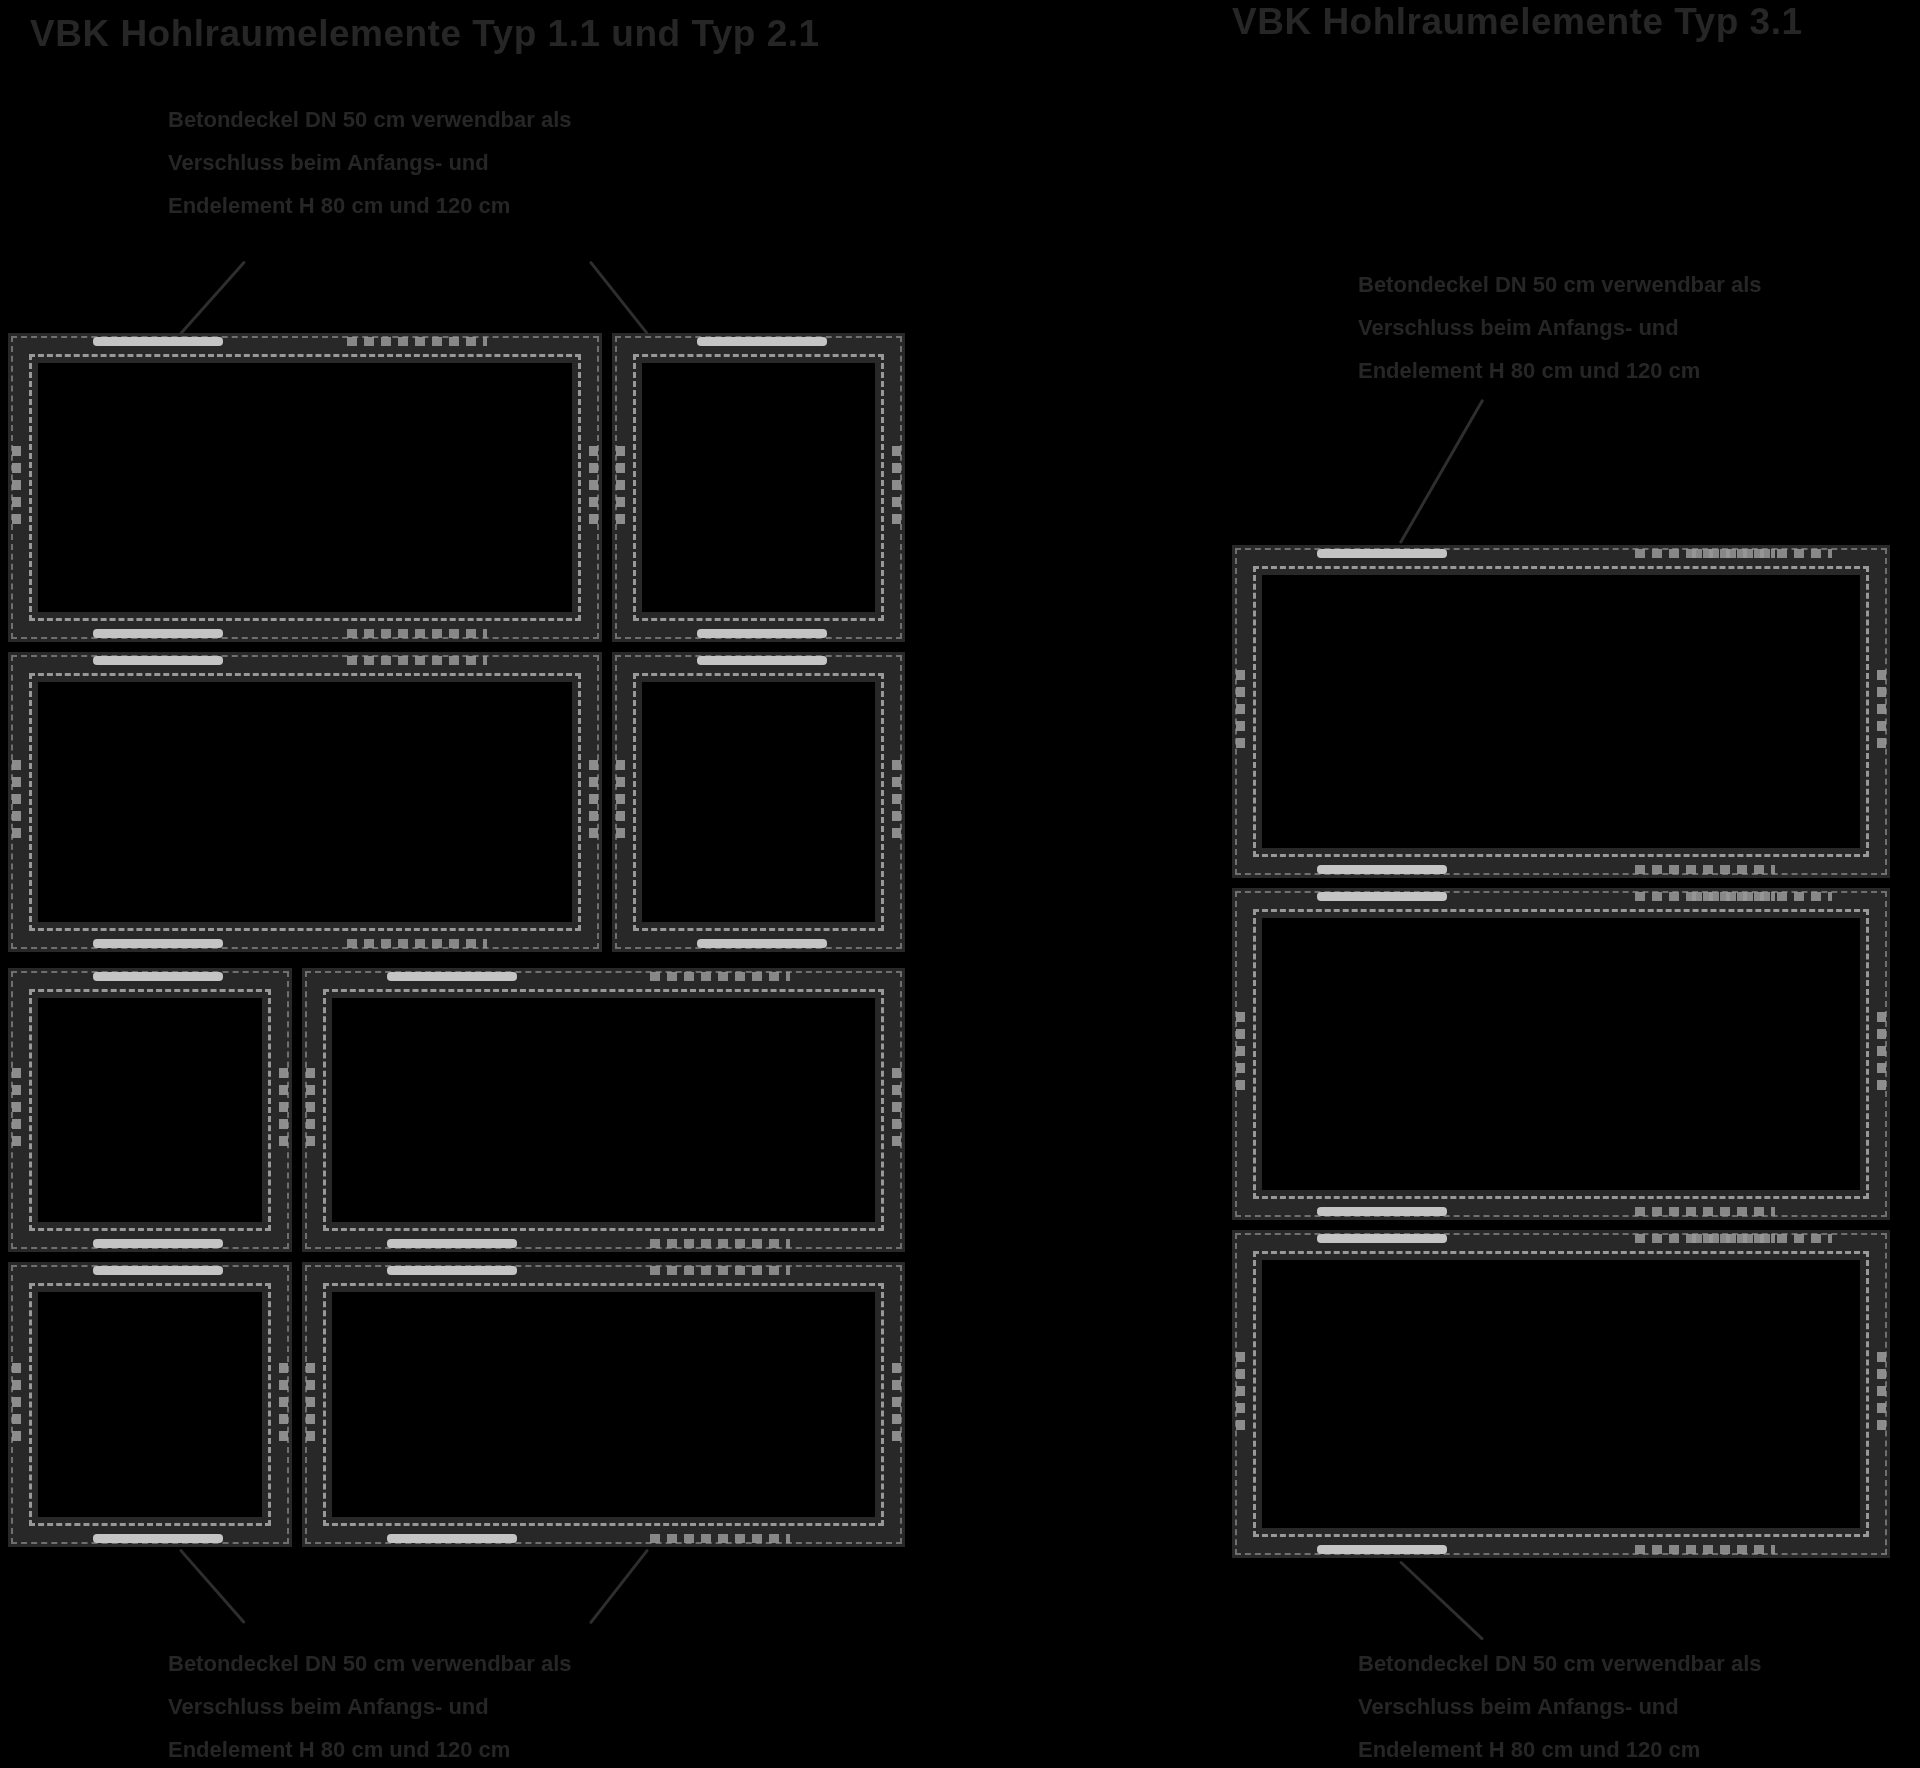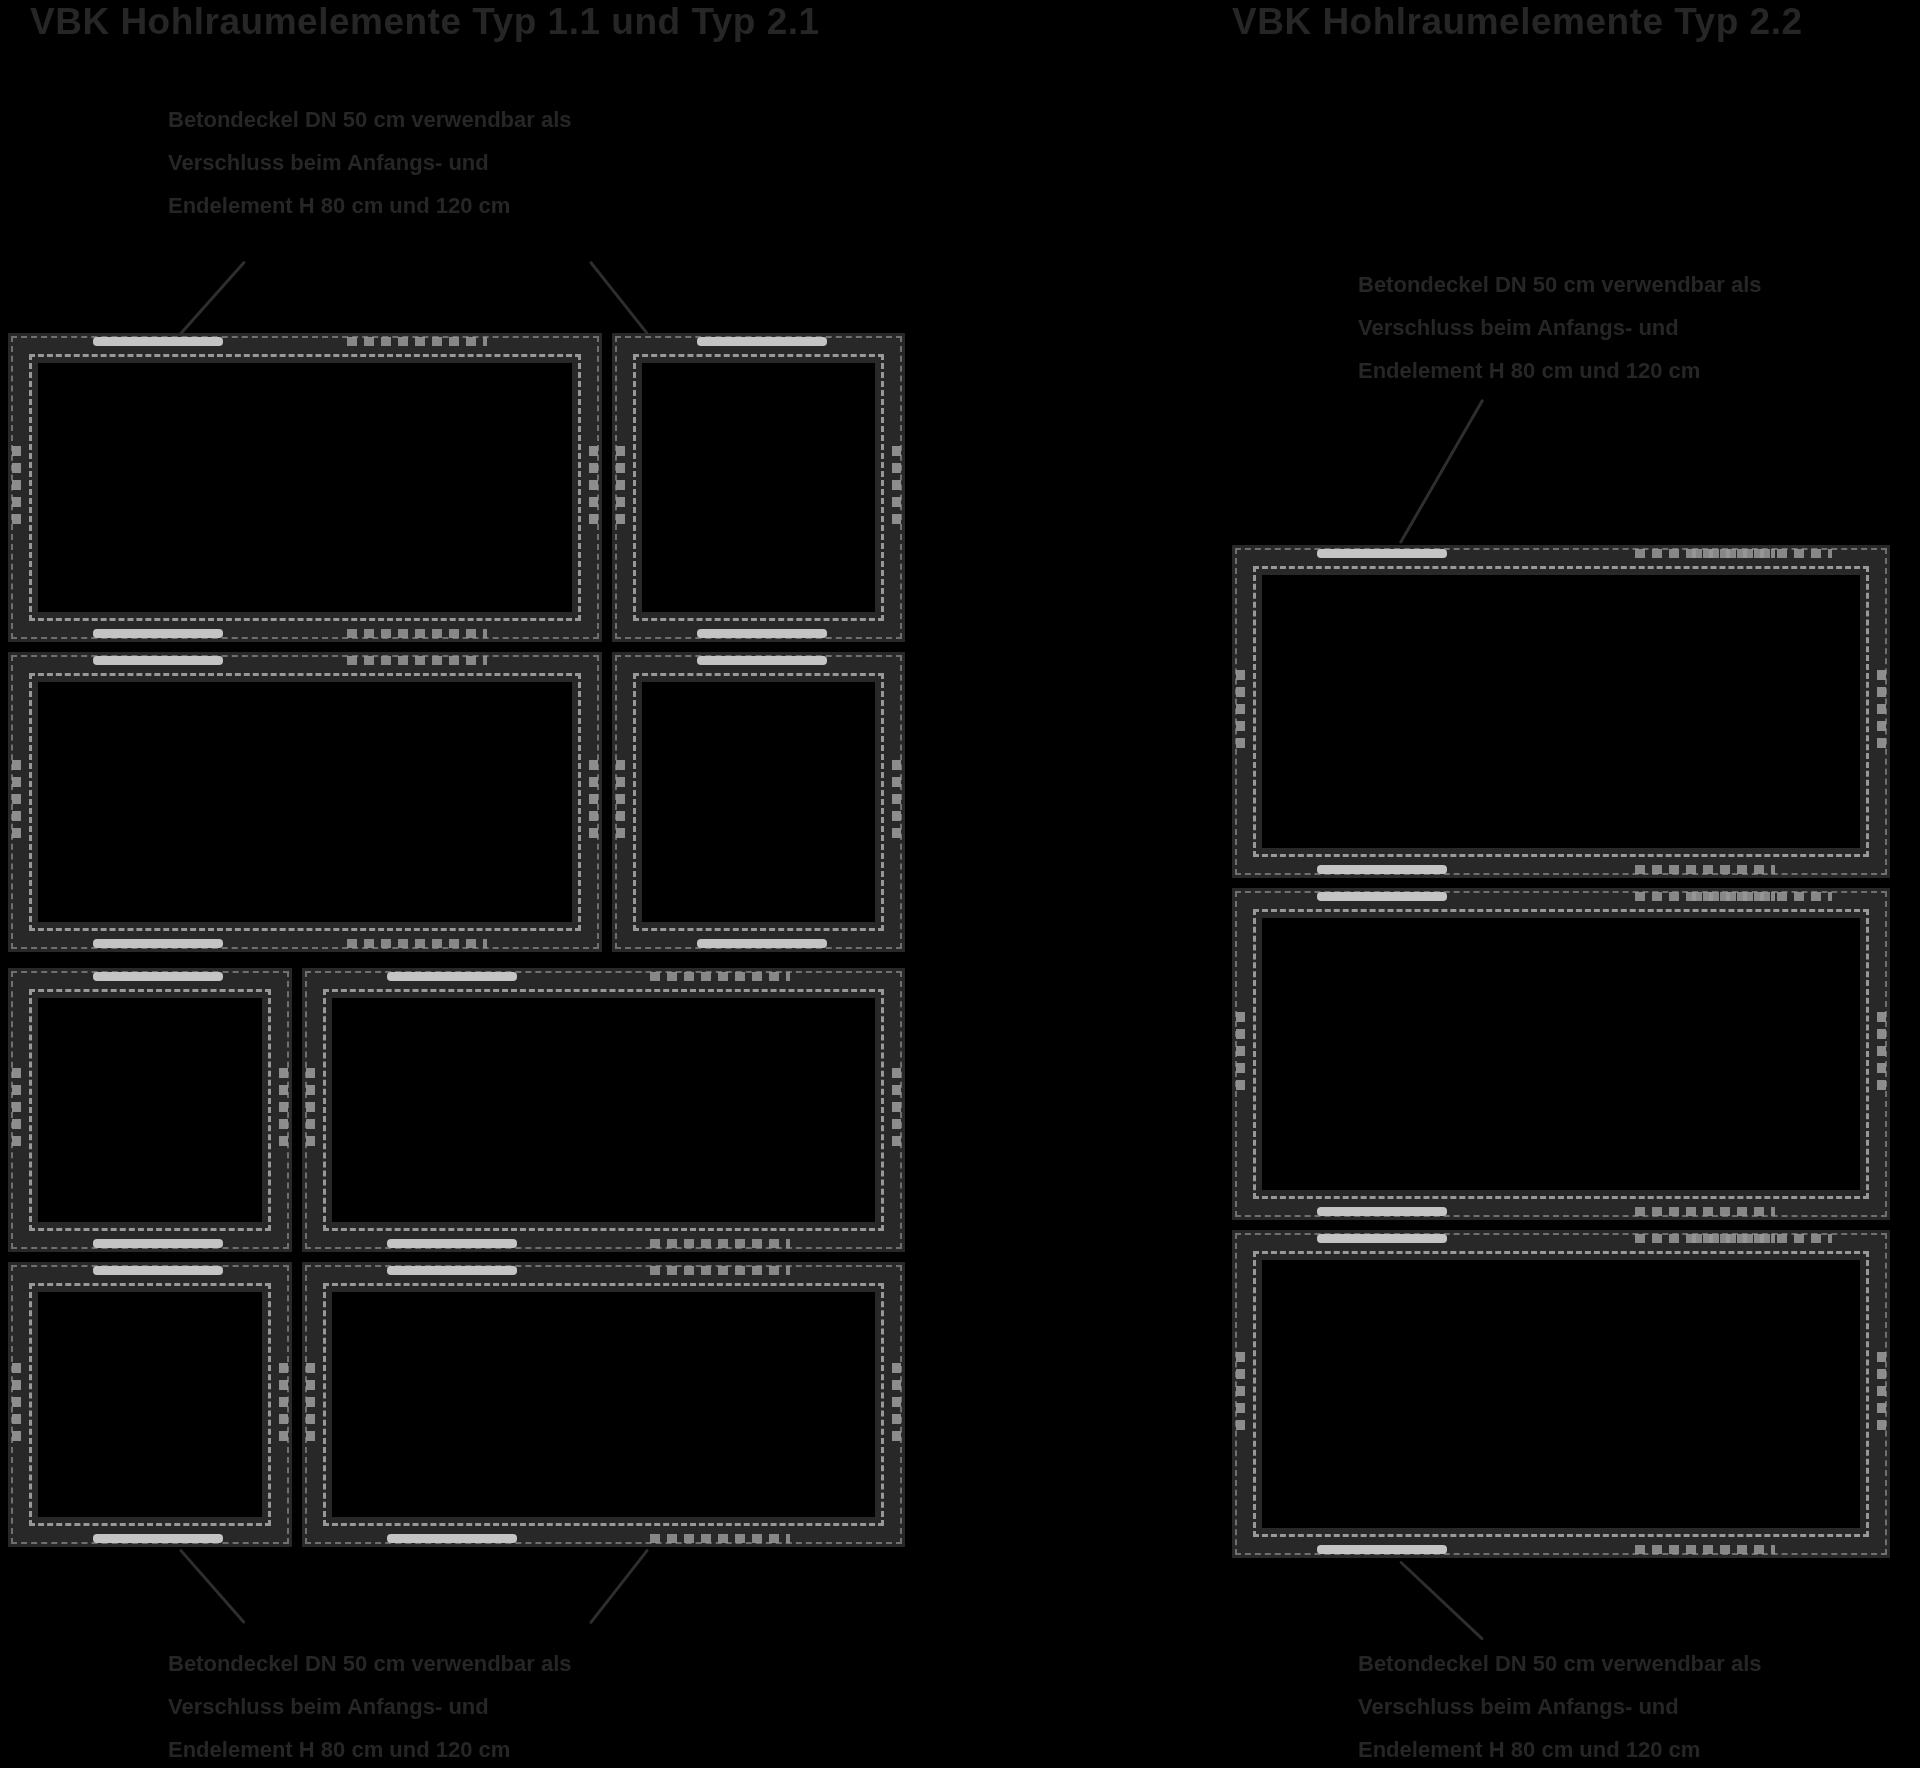--- a/index.html
+++ b/index.html
@@ -38,37 +38,37 @@
     opacity:.9;
   }
   .vbar.left{left:4px;} .vbar.right{right:4px;}
 </style>
 </head>
 <body>
 
 <div class="canvas" id="canvas" style="--bg: #000000; --frame: #282828; --dashLight: #989898; --dashDim: #6f6f6f; --bar: #c4c4c4; --text: #262626; --leader: #2e2e2e;">
 
   <div class="fig">
-    <div class="fig-title" style="left:30px;top:0px;">VBK Hohlraumelemente Typ 1.1 und Typ 2.1</div>
+    <div class="fig-title" style="left:30px;top:12px;">VBK Hohlraumelemente Typ 1.1 und Typ 2.1</div>
 
     <div class="anno" style="left:168px;top:98px;">
       <span class="ln">Betondeckel DN 50 cm verwendbar als</span>
       <span class="ln">Verschluss beim Anfangs- und</span>
       <span class="ln">Endelement H 80 cm und 120 cm</span>
     </div>
 
     <div class="anno" style="left:168px;top:1642px;">
       <span class="ln">Betondeckel DN 50 cm verwendbar als</span>
       <span class="ln">Verschluss beim Anfangs- und</span>
       <span class="ln">Endelement H 80 cm und 120 cm</span>
     </div>
   </div>
 
   <div class="fig">
-    <div class="fig-title" style="left:1232px;top:0px;">VBK Hohlraumelemente Typ 2.2</div>
+    <div class="fig-title" style="left:1232px;top:0px;">VBK Hohlraumelemente Typ 3.1</div>
 
     <div class="anno" style="left:1358px;top:263px;">
       <span class="ln">Betondeckel DN 50 cm verwendbar als</span>
       <span class="ln">Verschluss beim Anfangs- und</span>
       <span class="ln">Endelement H 80 cm und 120 cm</span>
     </div>
 
     <div class="anno" style="left:1358px;top:1642px;">
       <span class="ln">Betondeckel DN 50 cm verwendbar als</span>
       <span class="ln">Verschluss beim Anfangs- und</span>

